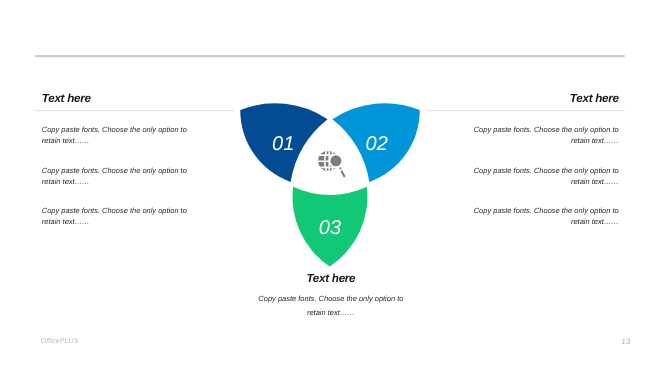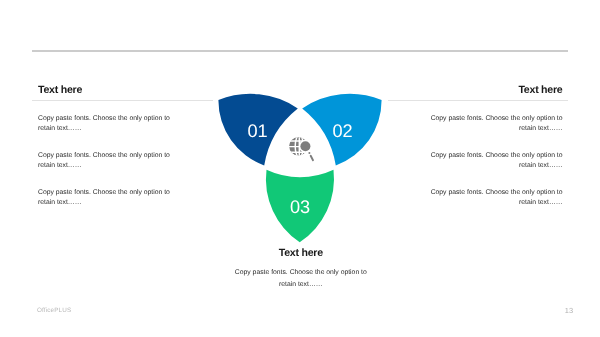--- a/index.html
+++ b/index.html
@@ -1,17 +1,17 @@
 <!DOCTYPE html>
 <html><head>
 <meta charset="utf-8">
 <style>
   html,body{margin:0;padding:0;}
   body{width:600px;height:337px;background:#ffffff;font-family:"Liberation Sans",sans-serif;overflow:hidden;position:relative;-webkit-font-smoothing:antialiased;text-rendering:geometricPrecision;}
-  .slide{position:absolute;inset:0;background:#fff;}
+  .slide{position:absolute;inset:0;background:#fff;font-style:italic;}
   .top-rule{position:absolute;left:32px;top:50px;width:535.5px;height:1.5px;background:#cccccc;}
   .col{position:absolute;top:85px;}
   .col-left{left:38px;width:180.5px;}
   .col-right{left:388.8px;width:180px;text-align:right;}
   .col-left .col-rule{margin-left:-6px;}
   .col-right .col-rule{margin-left:-1.3px;}
   .col-title{font-size:10.6px;font-weight:bold;color:#1a1a1a;letter-spacing:-0.25px;line-height:11px;}
   .col-rule{margin-top:4px;width:180.5px;height:1px;background:#e2e2e2;}
   .para{font-size:6.8px;line-height:10.4px;color:#2b2b2b;margin-top:16px;width:133px;}
   .col-right .para{margin-left:auto;margin-right:6.3px;}

